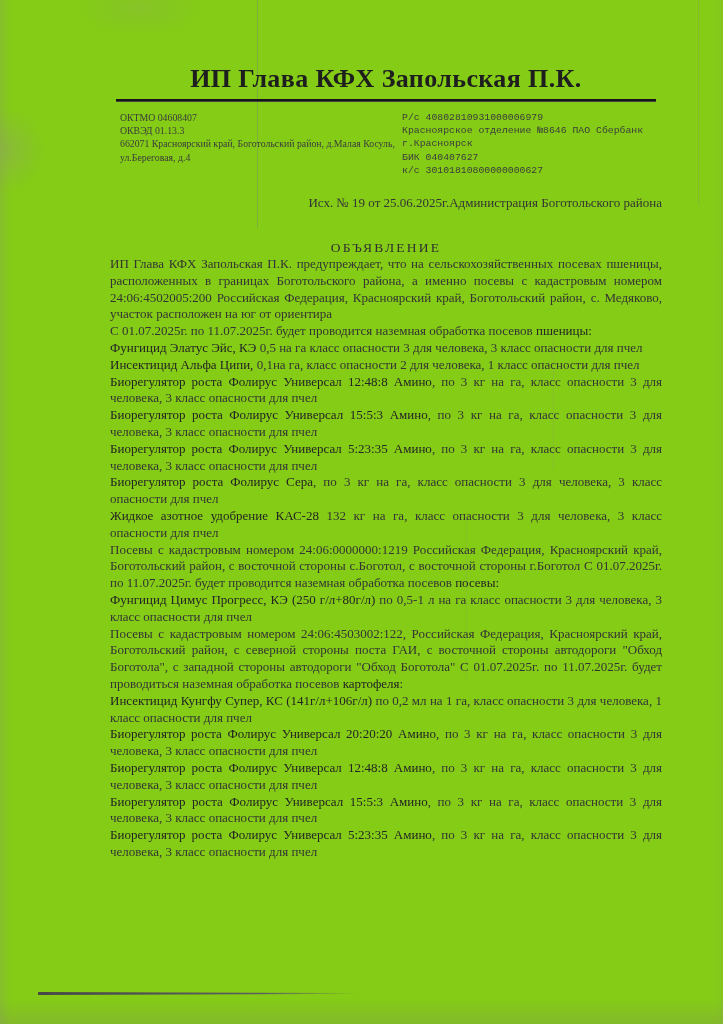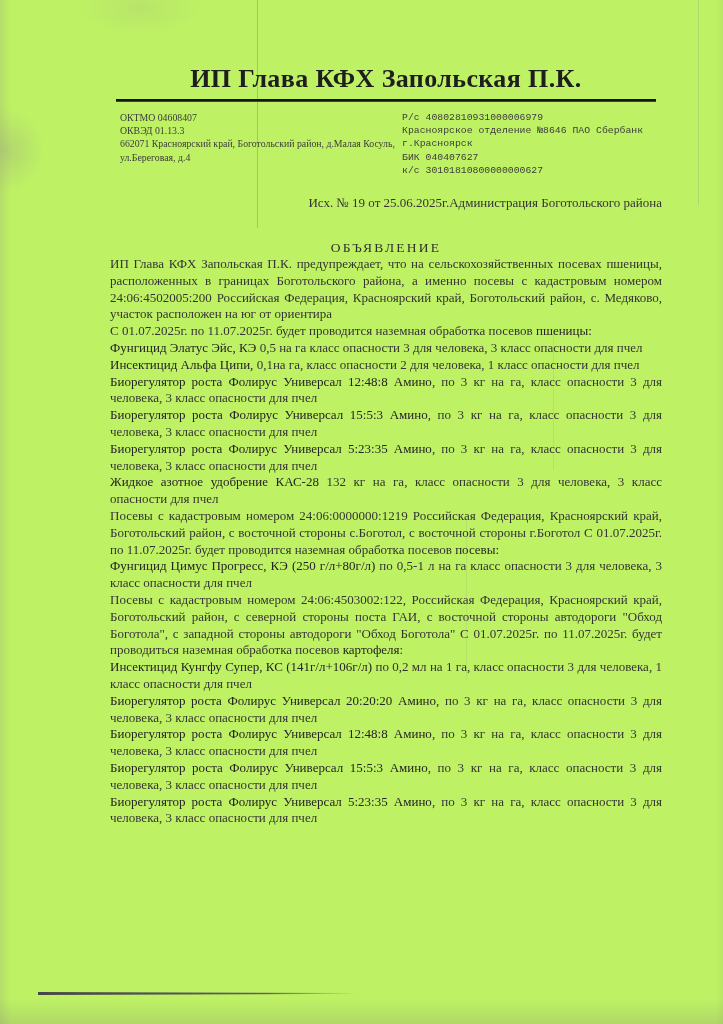--- a/index.html
+++ b/index.html
@@ -1,18 +1,18 @@
 <!DOCTYPE html>
 <html><head>
 <meta charset="utf-8">
 <style>
   html,body { margin:0; padding:0; background:#e9e7e4; }
   .page {
     position:relative; width:723px; height:1024px; margin:0 auto;
-    background:#bef264; overflow:hidden;
+    background:#84cc16; overflow:hidden;
     font-family:"Liberation Serif", serif; color:#343434;
   }
   .scan-overlay {
     position:absolute; inset:0; pointer-events:none;
     background:
       linear-gradient(to right, rgba(140,135,128,0.20), rgba(140,135,128,0) 11px),
       linear-gradient(to left, rgba(140,135,128,0.10), rgba(140,135,128,0) 8px),
       linear-gradient(to bottom, rgba(0,0,0,0) 97.5%, rgba(125,120,112,0.22)),
       radial-gradient(ellipse 55px 60px at 6px 150px, rgba(150,145,138,0.30), rgba(150,145,138,0) 70%),
       radial-gradient(ellipse 90px 40px at 140px 8px, rgba(150,145,138,0.15), rgba(150,145,138,0) 70%);
@@ -94,20 +94,21 @@
     <div class="heading">ОБЪЯВЛЕНИЕ</div>
 
     <p class="body mt-intro">ИП Глава КФХ Запольская П.К. предупреждает, что на сельскохозяйственных посевах пшеницы, расположенных в границах Боготольского района, а именно посевы с кадастровым номером 24:06:4502005:200 Российская Федерация, Красноярский край, Боготольский район, с. Медяково, участок расположен на юг от ориентира</p>
 
     <p class="body mt-block"><span>С 01.07.2025г. по 11.07.2025г. будет проводится наземная обработка посевов </span><b>пшеницы:</b><span></span></p>
     <p class="body"><b>Фунгицид Элатус Эйс, КЭ</b><span> 0,5 на га класс опасности 3 для человека, 3 класс опасности для пчел</span></p>
     <p class="body"><b>Инсектицид Альфа Ципи,</b><span> 0,1на га, класс опасности 2 для человека, 1 класс опасности для пчел</span></p>
     <p class="body"><b>Биорегулятор роста Фолирус Универсал 12:48:8 Амино</b><span>, по 3 кг на га, класс опасности 3 для человека, 3 класс опасности для пчел</span></p>
     <p class="body"><b>Биорегулятор роста Фолирус Универсал 15:5:3 Амино</b><span>, по 3 кг на га, класс опасности 3 для человека, 3 класс опасности для пчел</span></p>
     <p class="body"><b>Биорегулятор роста Фолирус Универсал 5:23:35 Амино</b><span>, по 3 кг на га, класс опасности 3 для человека, 3 класс опасности для пчел</span></p>
+    <p class="body"><b>Биорегулятор роста Фолирус Сера</b><span>, по 3 кг на га, класс опасности 3 для человека, 3 класс опасности для пчел</span></p>
     <p class="body"><b>Жидкое азотное удобрение КАС-28</b><span> 132 кг на га, класс опасности 3 для человека, 3 класс опасности для пчел</span></p>
 
     <p class="body mt-block"><span>Посевы с кадастровым номером 24:06:0000000:1219 Российская Федерация, Красноярский край, Боготольский район, с восточной стороны с.Боготол, с восточной стороны г.Боготол С 01.07.2025г. по 11.07.2025г. будет проводится наземная обработка посевов </span><b>посевы:</b><span></span></p>
     <p class="body mt-item"><b>Фунгицид Цимус Прогресс, КЭ (250 г/л+80г/л)</b><span> по 0,5-1 л на га класс опасности 3 для человека, 3 класс опасности для пчел</span></p>
 
     <p class="body mt-item"><span>Посевы с кадастровым номером 24:06:4503002:122, Российская Федерация, Красноярский край, Боготольский район, с северной стороны поста ГАИ, с восточной стороны автодороги "Обход Боготола", с западной стороны автодороги "Обход Боготола" С 01.07.2025г. по 11.07.2025г. будет проводиться наземная обработка посевов </span><b>картофеля</b><span>:</span></p>
     <p class="body mt-item"><b>Инсектицид Кунгфу Супер, КС (141г/л+106г/л)</b><span> по 0,2 мл на 1 га, класс опасности 3 для человека, 1 класс опасности для пчел</span></p>
     <p class="body"><b>Биорегулятор роста Фолирус Универсал 20:20:20 Амино</b><span>, по 3 кг на га, класс опасности 3 для человека, 3 класс опасности для пчел</span></p>
     <p class="body"><b>Биорегулятор роста Фолирус Универсал 12:48:8 Амино</b><span>, по 3 кг на га, класс опасности 3 для человека, 3 класс опасности для пчел</span></p>
     <p class="body"><b>Биорегулятор роста Фолирус Универсал 15:5:3 Амино</b><span>, по 3 кг на га, класс опасности 3 для человека, 3 класс опасности для пчел</span></p>

